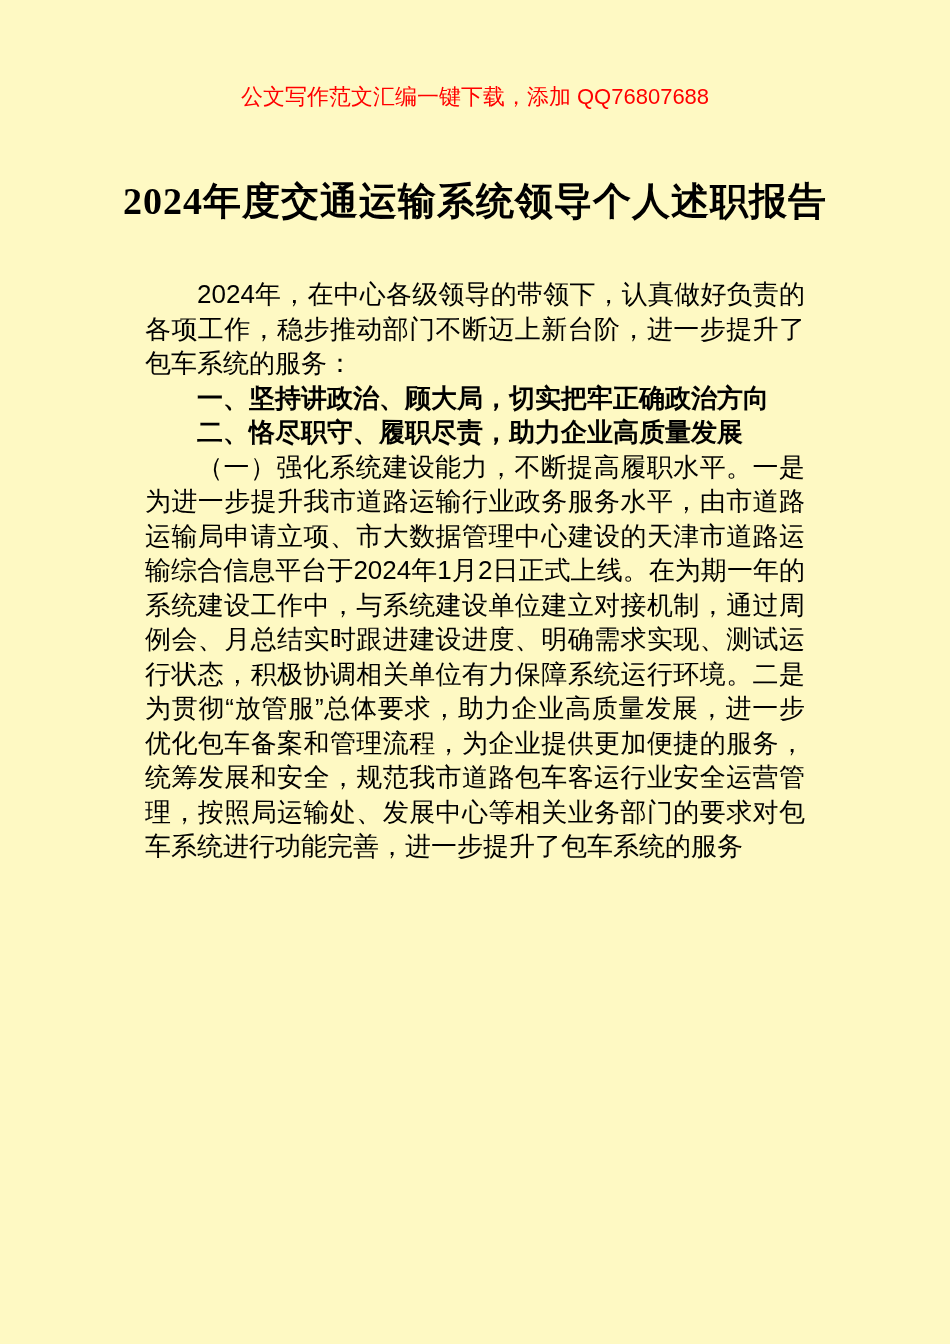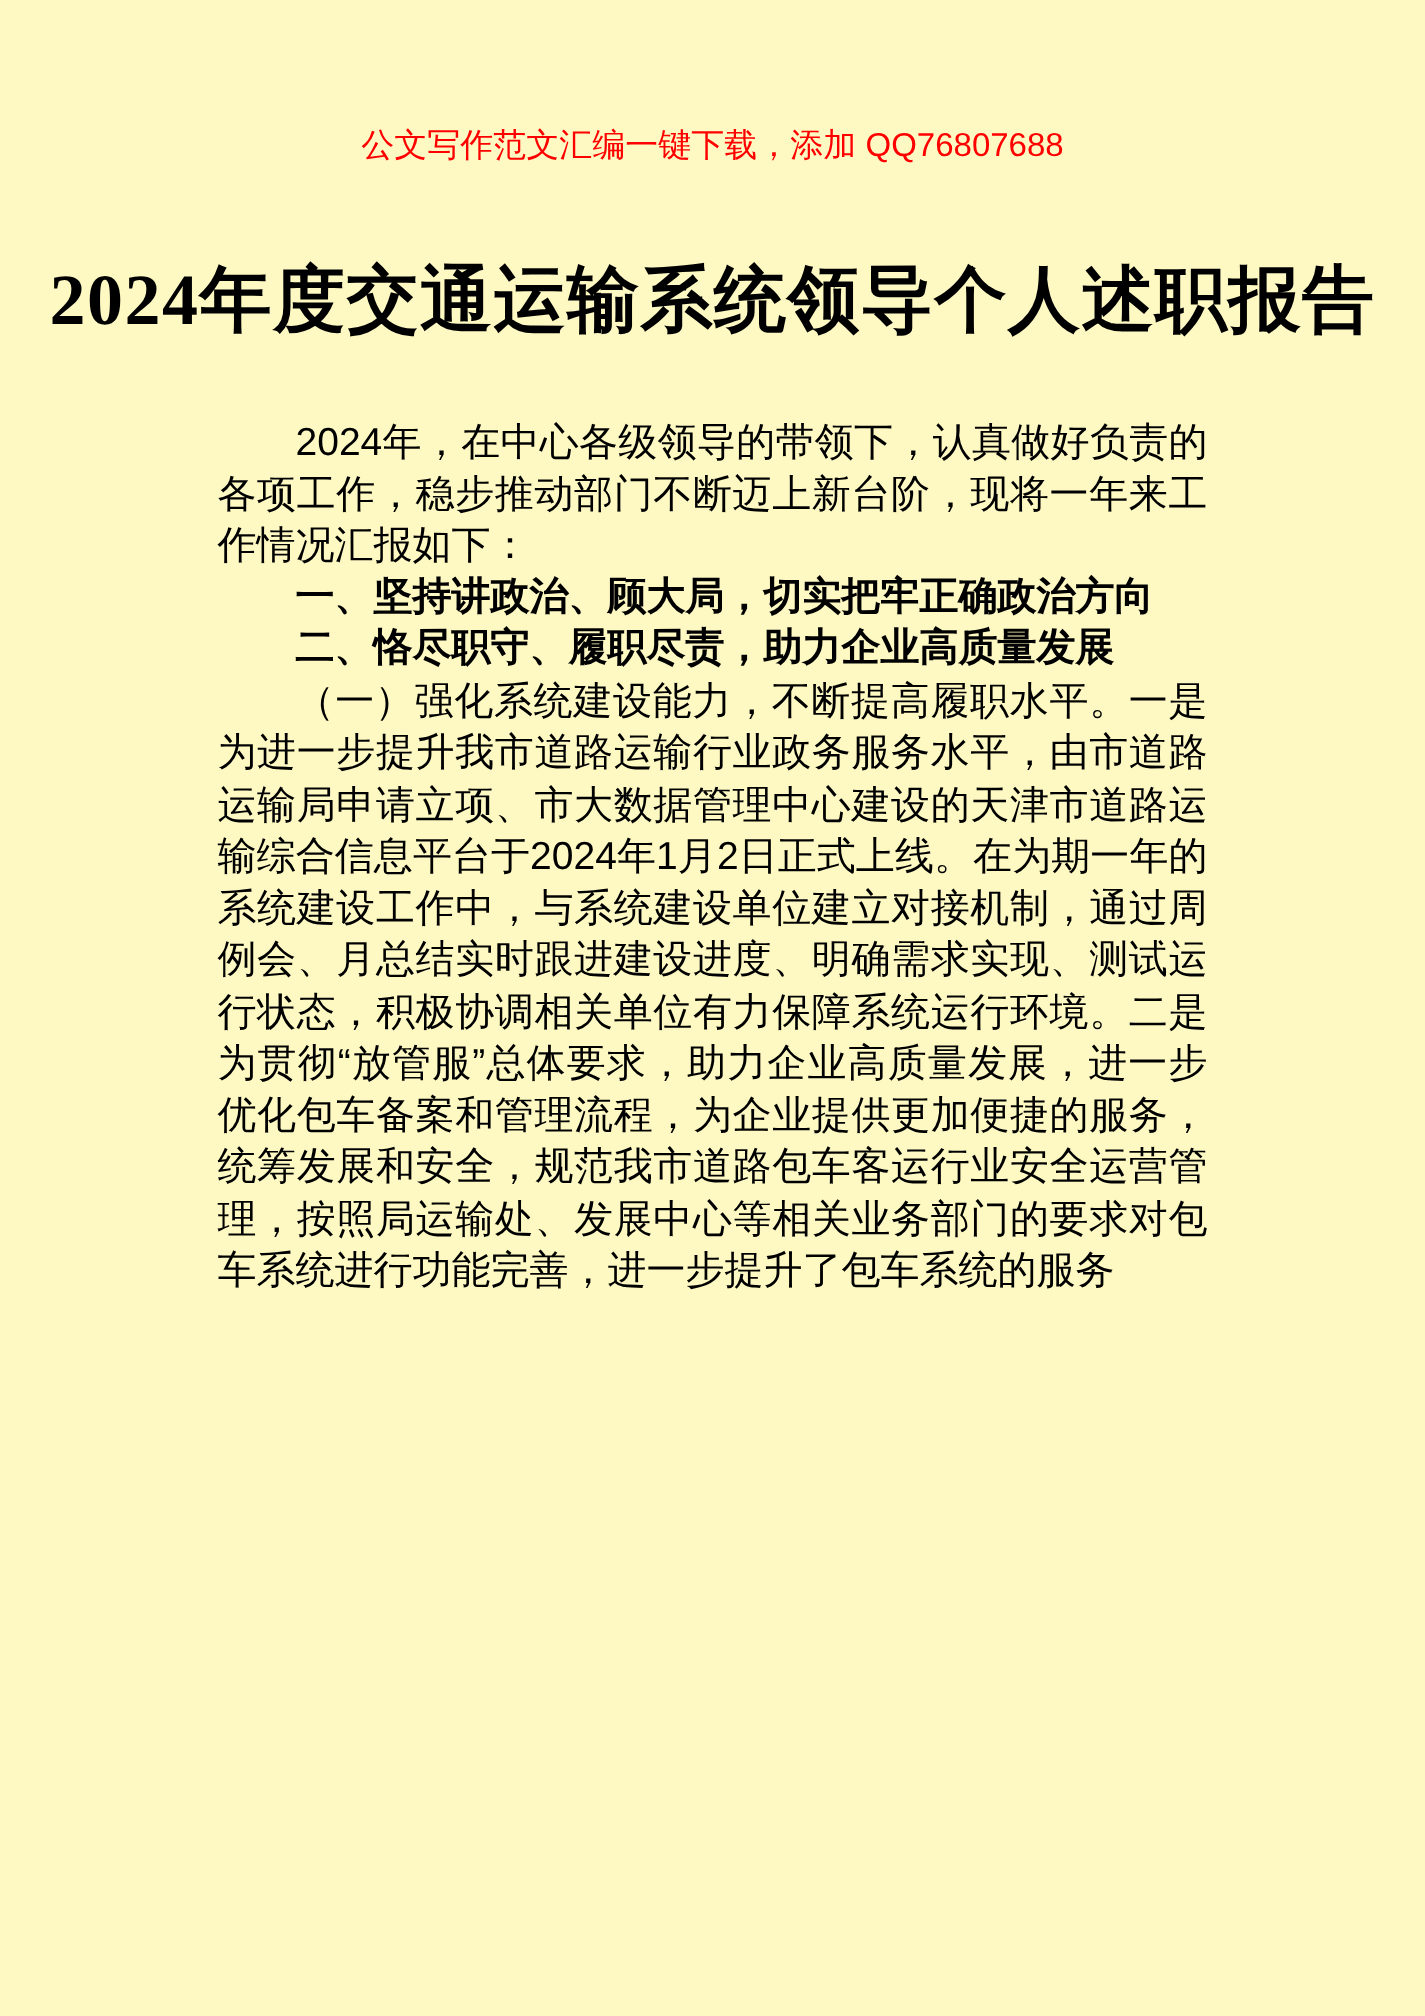--- a/index.html
+++ b/index.html
@@ -26,21 +26,21 @@
     text-align: center;
     color: #ff0000;
     font-size: 22px;
     line-height: 26px;
     font-weight: 500;
     font-family: "Liberation Sans", "DejaVu Sans", sans-serif;
   }
   .doc-title {
     margin: 70px 0 0 0;
     text-align: center;
-    font-size: 48px;
+    font-size: 38px;
     line-height: 42px;
     font-weight: bold;
     letter-spacing: 1px;
     color: #000000;
     font-family: "Liberation Serif", "DejaVu Serif", serif;
   }
   .content {
     width: 660px;
     margin: 55px auto 0 auto;
     font-size: 26px;
@@ -52,36 +52,36 @@
   .content p {
     margin: 0;
     padding: 0;
   }
   .para-indent {
     text-indent: 2em;
   }
   .section-heading {
     text-indent: 2em;
     font-weight: bold;
-    font-family: Liberation Serif, serif;
+    font-family: Liberation Sans, sans-serif;
   }
 </style>
 </head>
 <body>
 
 <div class="page">
 
   <p class="notice">公文写作范文汇编一键下载，添加 QQ76807688</p>
 
   <h1 class="doc-title">2024年度交通运输系统领导个人述职报告</h1>
 
   <div class="content">
 
 
-    <p class="para-indent">2024年，在中心各级领导的带领下，认真做好负责的各项工作，稳步推动部门不断迈上新台阶，现将一年来工作情况汇报如下：</p>
+    <p class="para-indent">2024年，在中心各级领导的带领下，认真做好负责的各项工作，稳步推动部门不断迈上新台阶，进一步提升了包车系统的服务：</p>
 
     <p class="section-heading">一、坚持讲政治、顾大局，切实把牢正确政治方向</p>
 
 
     <p class="section-heading">二、恪尽职守、履职尽责，助力企业高质量发展</p>
 
     <p class="para-indent">（一）强化系统建设能力，不断提高履职水平。一是为进一步提升我市道路运输行业政务服务水平，由市道路运输局申请立项、市大数据管理中心建设的天津市道路运输综合信息平台于2024年1月2日正式上线。在为期一年的系统建设工作中，与系统建设单位建立对接机制，通过周例会、月总结实时跟进建设进度、明确需求实现、测试运行状态，积极协调相关单位有力保障系统运行环境。二是为贯彻“放管服”总体要求，助力企业高质量发展，进一步优化包车备案和管理流程，为企业提供更加便捷的服务，统筹发展和安全，规范我市道路包车客运行业安全运营管理，按照局运输处、发展中心等相关业务部门的要求对包车系统进行功能完善，进一步提升了包车系统的服务</p>
 
   </div>
 

